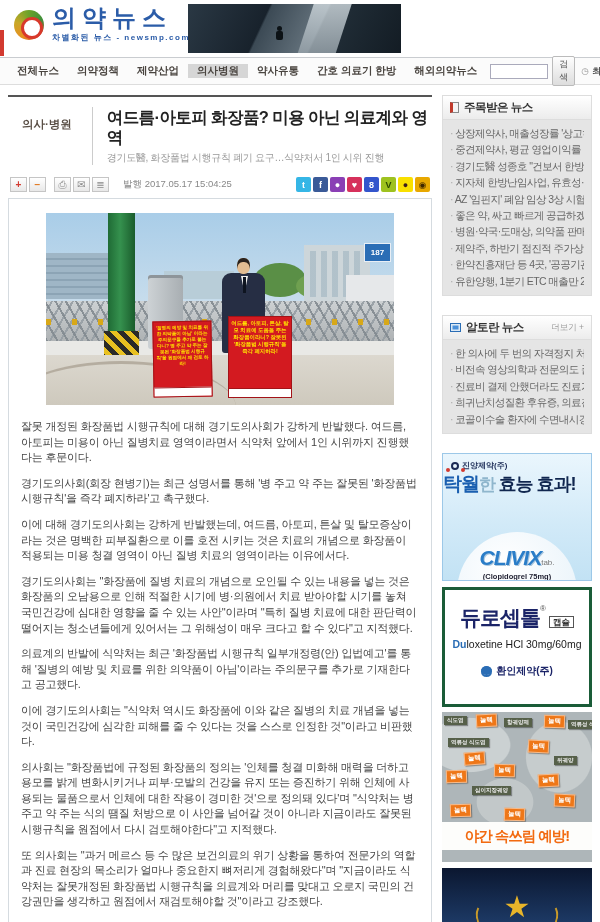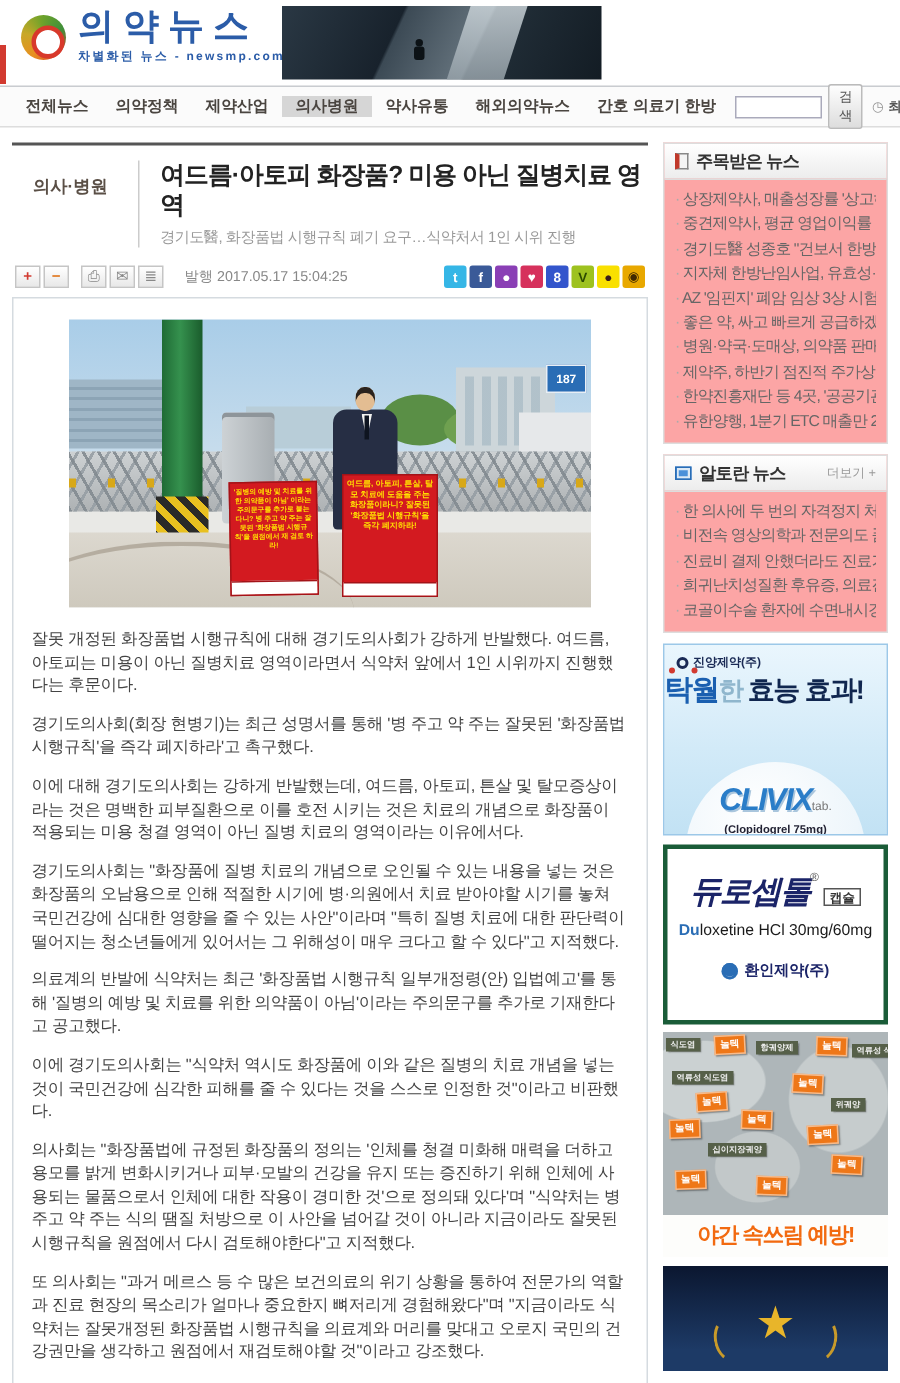--- a/index.html
+++ b/index.html
@@ -112,21 +112,21 @@
   .ph-sign { position:absolute; background:#d31a20; border:1px solid #a31318; color:#ffe000;
     font-weight:bold; text-align:center; padding:3px 2px 10px 2px; line-height:1.3; }
   .ph-sign-left { left:107px; top:108px; width:59px; height:76px; font-size:4.6px; transform:rotate(-1deg); }
   .ph-sign-right { left:182px; top:103px; width:64px; height:82px; font-size:5.4px; }
   .ph-sign::after { content:""; position:absolute; left:0; bottom:0; width:100%; height:8px; background:#fff;
     border-top:1px solid #a31318; }
 
   .art-p { font-size:11px; line-height:15.6px; color:#444; letter-spacing:-0.2px; margin:0 2px 10px 2px; }
 
   
-  .side-box { border:1px solid #ddd; background:#fca5a5; margin-bottom:7px; }
+  .side-box { border:1px solid #ddd; background:#e5e5e5; margin-bottom:19px; }
   .side-head { height:24px; background:linear-gradient(#ffffff,#ececec); border-bottom:1px solid #ddd;
     display:flex; align-items:center; padding:0 7px; }
   .side-title { font-size:11.5px; font-weight:bold; color:#333; letter-spacing:-0.5px; }
   .ic-news { width:9px; height:11px; background:#f4f4f4; border:1px solid #888; border-left:3px solid #c0392b; margin-right:5px; }
   .ic-monitor { width:11px; height:9px; background:#4a90d9; border:1px solid #2a6db5; box-shadow:inset 0 0 0 1.5px #dce9f5; margin-right:5px; }
   .side-more { margin-left:auto; font-size:8.5px; color:#999; cursor:pointer; }
   .side-list { padding:5px 7px 6px 7px; }
   .side-item { font-size:10.5px; color:#666; line-height:16.4px; letter-spacing:-0.6px;
     white-space:nowrap; overflow:hidden; cursor:pointer; }
   .side-item::before { content:"· "; color:#aaa; }
@@ -147,41 +147,41 @@
   .clx-h3 { font-size:18px; font-weight:900; color:#10264f; }
   .clx-prod { position:absolute; left:0; top:92px; width:100%; text-align:center; }
   .clx-name { font-size:21px; font-weight:900; font-style:italic; color:#2a7dc8;
     text-shadow:1px 1px 0 #aac6dd; letter-spacing:-1px; }
   .clx-tab { font-size:8px; font-weight:normal; color:#777; }
   .clx-ing { font-size:7.5px; font-weight:bold; color:#223; margin-top:2px; }
 
   
   .ad-duro { height:120px; border:3px solid #1a5c38; background:#fff; margin-bottom:5px; cursor:pointer;
     text-align:center; padding-top:14px; }
-  .duro-name { font-size:21px; font-weight:900; color:#1b2468; letter-spacing:-1px;font-style:italic; }
+  .duro-name { font-size:21px; font-weight:900; color:#1b2468; letter-spacing:-1px; }
   .duro-reg { font-size:8px; vertical-align:top; color:#555; }
   .duro-cap { font-size:8.5px; font-weight:bold; color:#333; border:1px solid #555; padding:0 3px; margin-left:3px; }
   .duro-ing { font-size:10.5px; font-weight:normal; color:#1a1a1a; margin-top:6px; }
   .duro-ing b { color:#2a6db5; }
   .duro-co { margin-top:14px; font-size:10px; font-weight:bold; color:#1b2468;
     display:flex; align-items:center; justify-content:center; gap:4px; }
   .duro-co-mark { width:11px; height:11px; border-radius:50%; background:#2a6db5;
     box-shadow:inset 0 0 0 2px #2a6db5, inset 0 -2px 0 #fff; }
 
   
   .ad-noltec { position:relative; height:150px; margin-bottom:6px; overflow:hidden; cursor:pointer;
     background:#aeb6b9;
     background-image:radial-gradient(ellipse 70px 46px at 18% 22%, #cbd1d2 58%, transparent 60%),
       radial-gradient(ellipse 56px 60px at 78% 30%, #c6cccd 58%, transparent 60%),
       radial-gradient(ellipse 48px 40px at 42% 60%, #c2c8c9 58%, transparent 60%); }
   .tag { position:absolute; font-weight:bold; white-space:nowrap; padding:1px 3px;
     box-shadow:1px 1px 1px rgba(0,0,0,.35); }
   .tag-o { background:#ee7718; color:#fff; font-size:6.5px; border:1px solid rgba(255,255,255,.5); }
   .tag-g { background:#566049; color:#eee; font-size:5.5px; }
-  .noltec-head { position:absolute; left:0; bottom:0; width:100%; height:28px; background:#fdfdfb;
+  .noltec-head { position:absolute; left:0; bottom:12px; width:100%; height:28px; background:#fdfdfb;
     color:#f26a10; font-size:14.5px; font-weight:900; text-align:center; line-height:28px; letter-spacing:-1px; }
 
   
   .ad-star { position:relative; height:70px; overflow:hidden; cursor:pointer;
     background:linear-gradient(180deg,#0b1730 0%,#1d3a66 80%); }
   .star { position:absolute; left:50%; top:24px; transform:translateX(-50%); color:#e8b52a; font-size:30px; line-height:30px; }
   .laurel { position:absolute; top:34px; width:22px; height:30px; border:2px solid transparent; border-radius:50%; }
   .laurel-l { left:34px; border-left:2px solid #c89a2a; transform:rotate(-12deg); }
   .laurel-r { right:34px; border-right:2px solid #c89a2a; transform:rotate(12deg); }
 </style>
@@ -204,40 +204,40 @@
       <div class="climber"></div>
     </div>
   </header>
 
   <nav class="nav">
     <span class="nav-item">전체뉴스</span>
     <span class="nav-item">의약정책</span>
     <span class="nav-item">제약산업</span>
     <span class="nav-item active">의사병원</span>
     <span class="nav-item">약사유통</span>
+    <span class="nav-item">간호 의료기 한방</span>
     <span class="nav-item">해외의약뉴스</span>
-    <span class="nav-item">간호 의료기 한방</span>
     <input class="nav-search" value="" style="">
     <button class="nav-search-btn">검색</button>
     <span class="nav-meta">
       <span class="clock-ic">◷</span>
       <span class="nav-edited">최종편집 : 2017.5.17 수 16:07</span>
 
     </span>
   </nav>
 
   <div class="content">
 
     <div class="col-left">
 
       <div class="article-head">
         <div class="category">의사·병원</div>
         <div class="head-divider"></div>
         <div class="title-wrap">
-          <h1 class="art-title">여드름·아토피 화장품? 미용 아닌 질병치료 영역</h1>
+          <h1 class="art-title">여드름·아토피 화장품? 미용 아닌 의료계와 영역</h1>
           <div class="art-subtitle">경기도醫, 화장품법 시행규칙 폐기 요구…식약처서 1인 시위 진행</div>
         </div>
       </div>
 
       <div class="toolbar">
         <span class="tb-btn tb-plus">+</span>
         <span class="tb-btn tb-minus">−</span>
         <span class="tb-group">
           <span class="tb-btn">⎙</span>
           <span class="tb-btn">✉</span>

